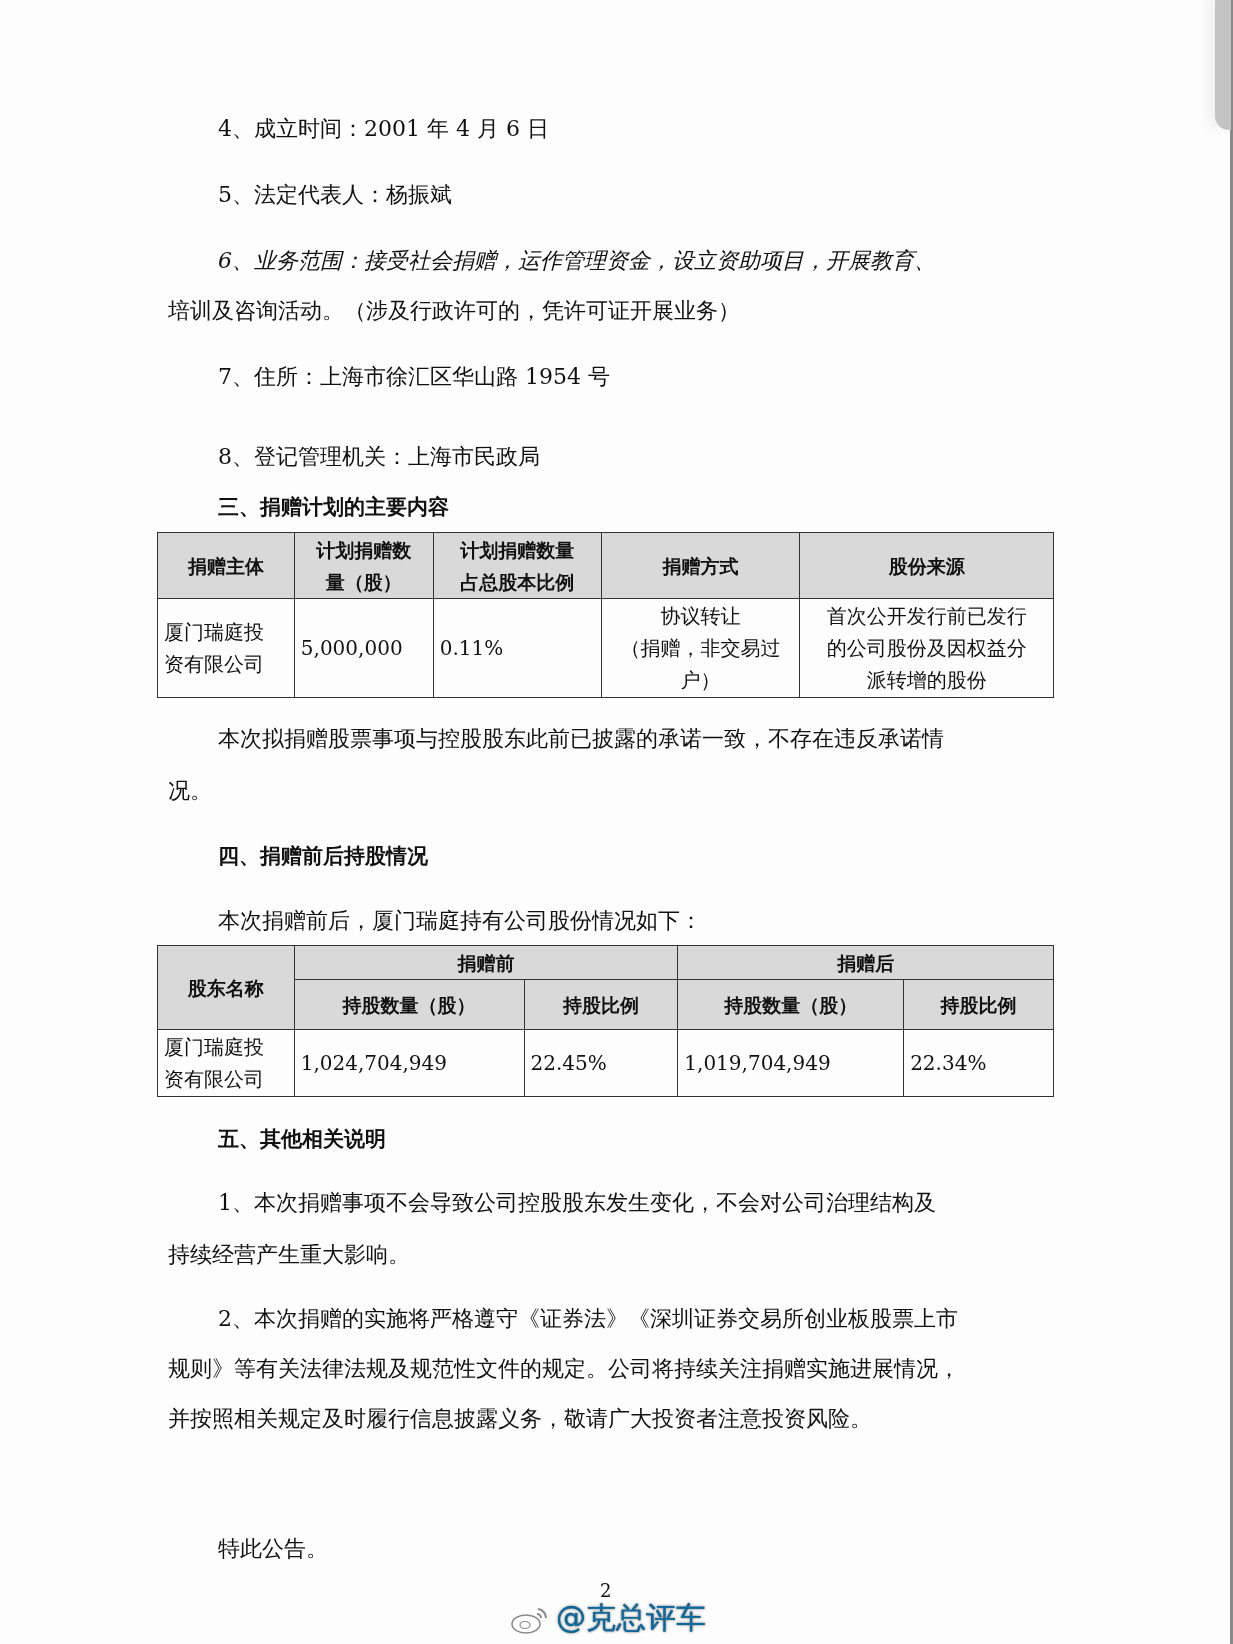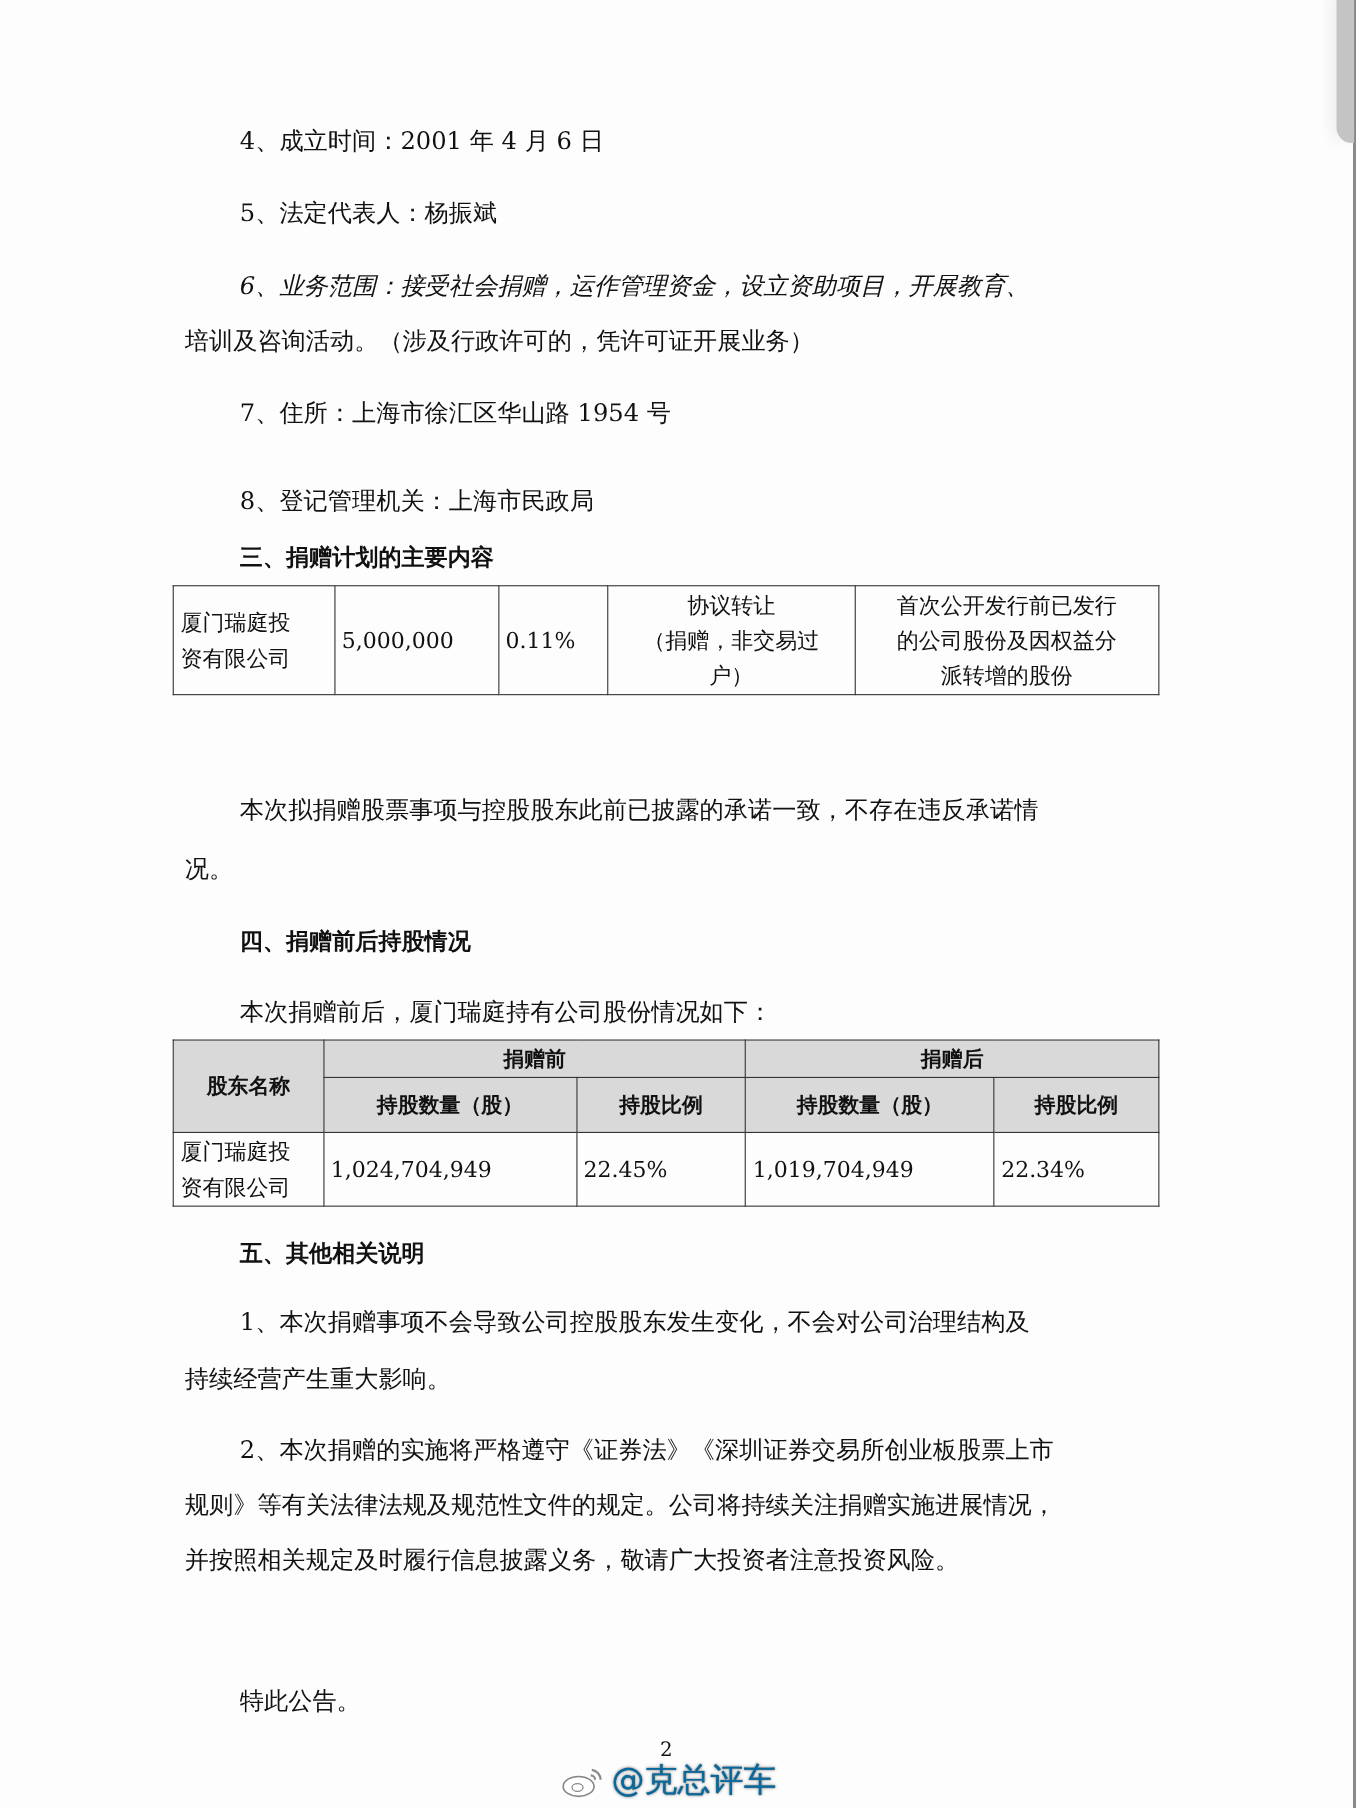--- a/index.html
+++ b/index.html
@@ -38,31 +38,38 @@
 <div class="line" style="left:218px;top:182px;">5、法定代表人：杨振斌</div>
 <div class="line" style="left:218px;top:248px;font-style:italic;">6、业务范围：接受社会捐赠，运作管理资金，设立资助项目，开展教育、</div>
 <div class="line" style="left:168px;top:298px;text-align:right;">培训及咨询活动。（涉及行政许可的，凭许可证开展业务）</div>
 <div class="line" style="left:218px;top:364px;">7、住所：上海市徐汇区华山路 1954 号</div>
 <div class="line" style="left:218px;top:444px;">8、登记管理机关：上海市民政局</div>
 
 <div class="line bold" style="left:218px;top:494px;">三、捐赠计划的主要内容</div>
 
 <table style="left:157px;top:532px;width:897px;">
   <tbody>
+      <tr style="height:66px;">
+    <th style="width:137px;"><span>捐赠主体</span></th>
+    <th style="width:139px;"><span>计划捐赠数</span><br><span>量（股）</span></th>
+    <th style="width:168px;"><span>计划捐赠数量</span><br><span>占总股本比例</span></th>
+    <th style="width:199px;"><span>捐赠方式</span></th>
+    <th style="width:254px;"><span>股份来源</span></th>
+  </tr>
   <tr style="height:99px;">
     <td class="l"><span>厦门瑞庭投</span><br><span>资有限公司</span></td>
     <td class="r">5,000,000</td>
     <td class="r">0.11%</td>
     <td class="c"><span>协议转让</span><br><span>（捐赠，非交易过</span><br><span>户）</span></td>
     <td class="c"><span>首次公开发行前已发行</span><br><span>的公司股份及因权益分</span><br><span>派转增的股份</span></td>
   </tr>
 </tbody>
   </table>
 
-<div class="line" style="left:218px;top:726px;font-family:Liberation Mono, monospace;">本次拟捐赠股票事项与控股股东此前已披露的承诺一致，不存在违反承诺情</div>
+<div class="line" style="left:218px;top:726px;">本次拟捐赠股票事项与控股股东此前已披露的承诺一致，不存在违反承诺情</div>
 <div class="line" style="left:168px;top:778px;">况。</div>
 
 <div class="line bold" style="left:218px;top:843px;">四、捐赠前后持股情况</div>
 <div class="line" style="left:218px;top:908px;">本次捐赠前后，厦门瑞庭持有公司股份情况如下：</div>
 
 <table style="left:157px;top:945px;width:897px;">
   <tbody>
       <tr style="height:34px;">
     <th rowspan="2" style="width:137px;">股东名称</th>
     <th colspan="2">捐赠前</th>
@@ -84,21 +91,21 @@
 </tbody>
   </table>
 
 <div class="line bold" style="left:218px;top:1126px;">五、其他相关说明</div>
 <div class="line" style="left:218px;top:1190px;">1、本次捐赠事项不会导致公司控股股东发生变化，不会对公司治理结构及</div>
 <div class="line" style="left:168px;top:1242px;">持续经营产生重大影响。</div>
 <div class="line" style="left:218px;top:1306px;">2、本次捐赠的实施将严格遵守《证券法》《深圳证券交易所创业板股票上市</div>
 <div class="line" style="left:168px;top:1356px;">规则》等有关法律法规及规范性文件的规定。公司将持续关注捐赠实施进展情况，</div>
 <div class="line" style="left:168px;top:1406px;">并按照相关规定及时履行信息披露义务，敬请广大投资者注意投资风险。</div>
 
-<div class="line" style="left:218px;top:1536px;font-family:Liberation Mono, monospace;">特此公告。</div>
+<div class="line" style="left:218px;top:1536px;">特此公告。</div>
 
 <div class="pagenum">2</div>
 
 <div class="watermark">
   <svg class="weibo" viewBox="0 0 40 30">
     <ellipse cx="16" cy="19" rx="14" ry="9" fill="#fff" stroke="#888" stroke-width="1.5"></ellipse>
     <ellipse cx="15" cy="20" rx="5" ry="3.5" fill="none" stroke="#888" stroke-width="1.2"></ellipse>
     <path d="M28 4 A9 9 0 0 1 36 13" fill="none" stroke="#888" stroke-width="2"></path>
     <path d="M27 9 A4 4 0 0 1 31 13" fill="none" stroke="#888" stroke-width="2"></path>
   </svg><span>@克总评车</span>

